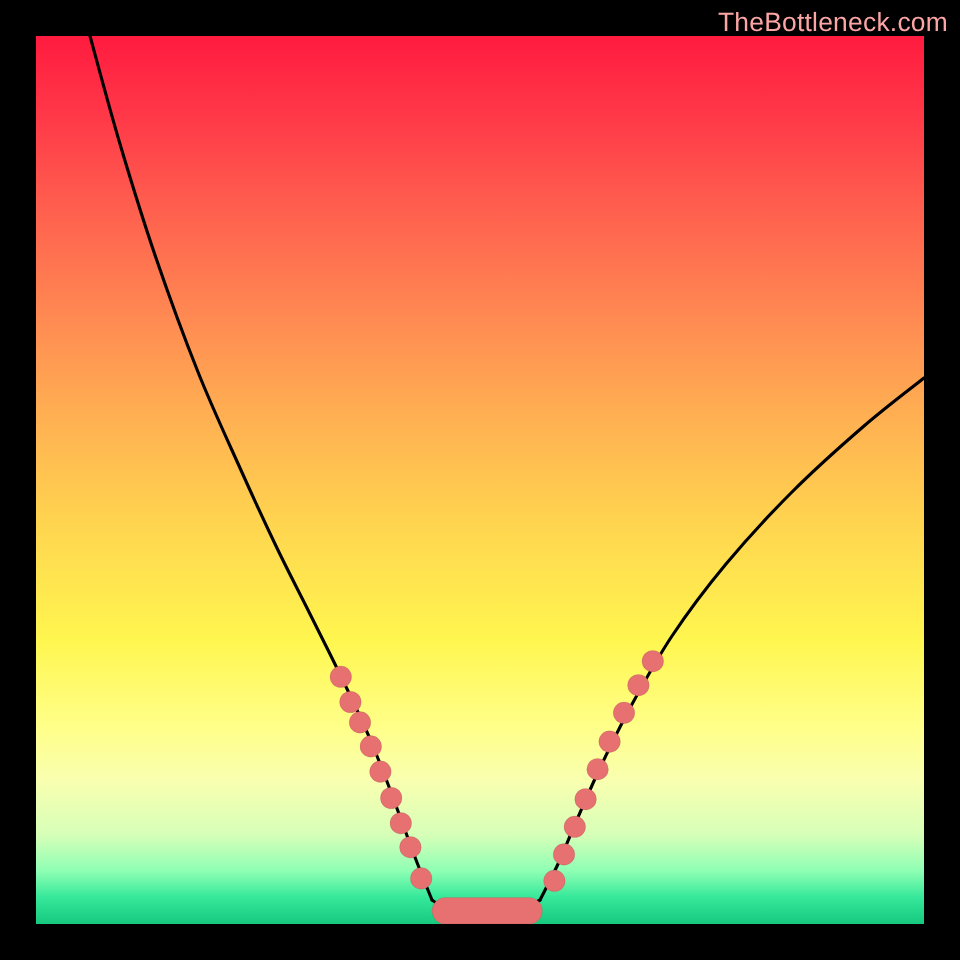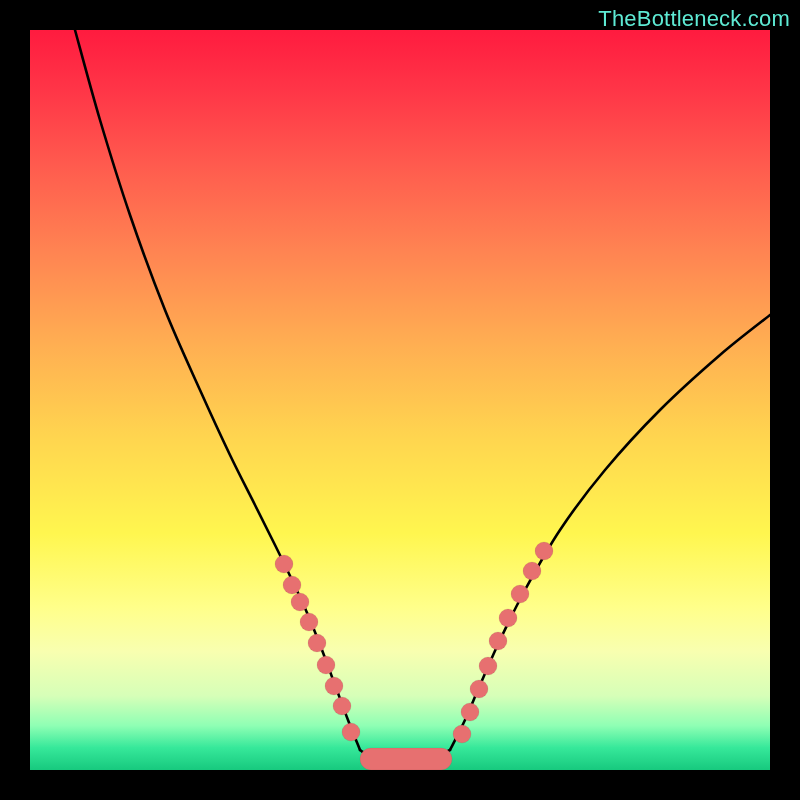--- a/index.html
+++ b/index.html
@@ -38,21 +38,21 @@
       #d6ffb8 90%,
       #8fffb4 94%,
       #36e89a 97%,
       #17c97e 100%
     );
   }
   .watermark {
     position: absolute;
     top: 6px;
     right: 10px;
-    color: #5eead4;
+    color: #fca5a5;
     font-size: 22px;
     letter-spacing: 0.2px;
     font-weight: 500;
   }
   svg.curve {
     position: absolute;
     left: 0;
     top: 0;
     width: 740px;
     height: 740px;

